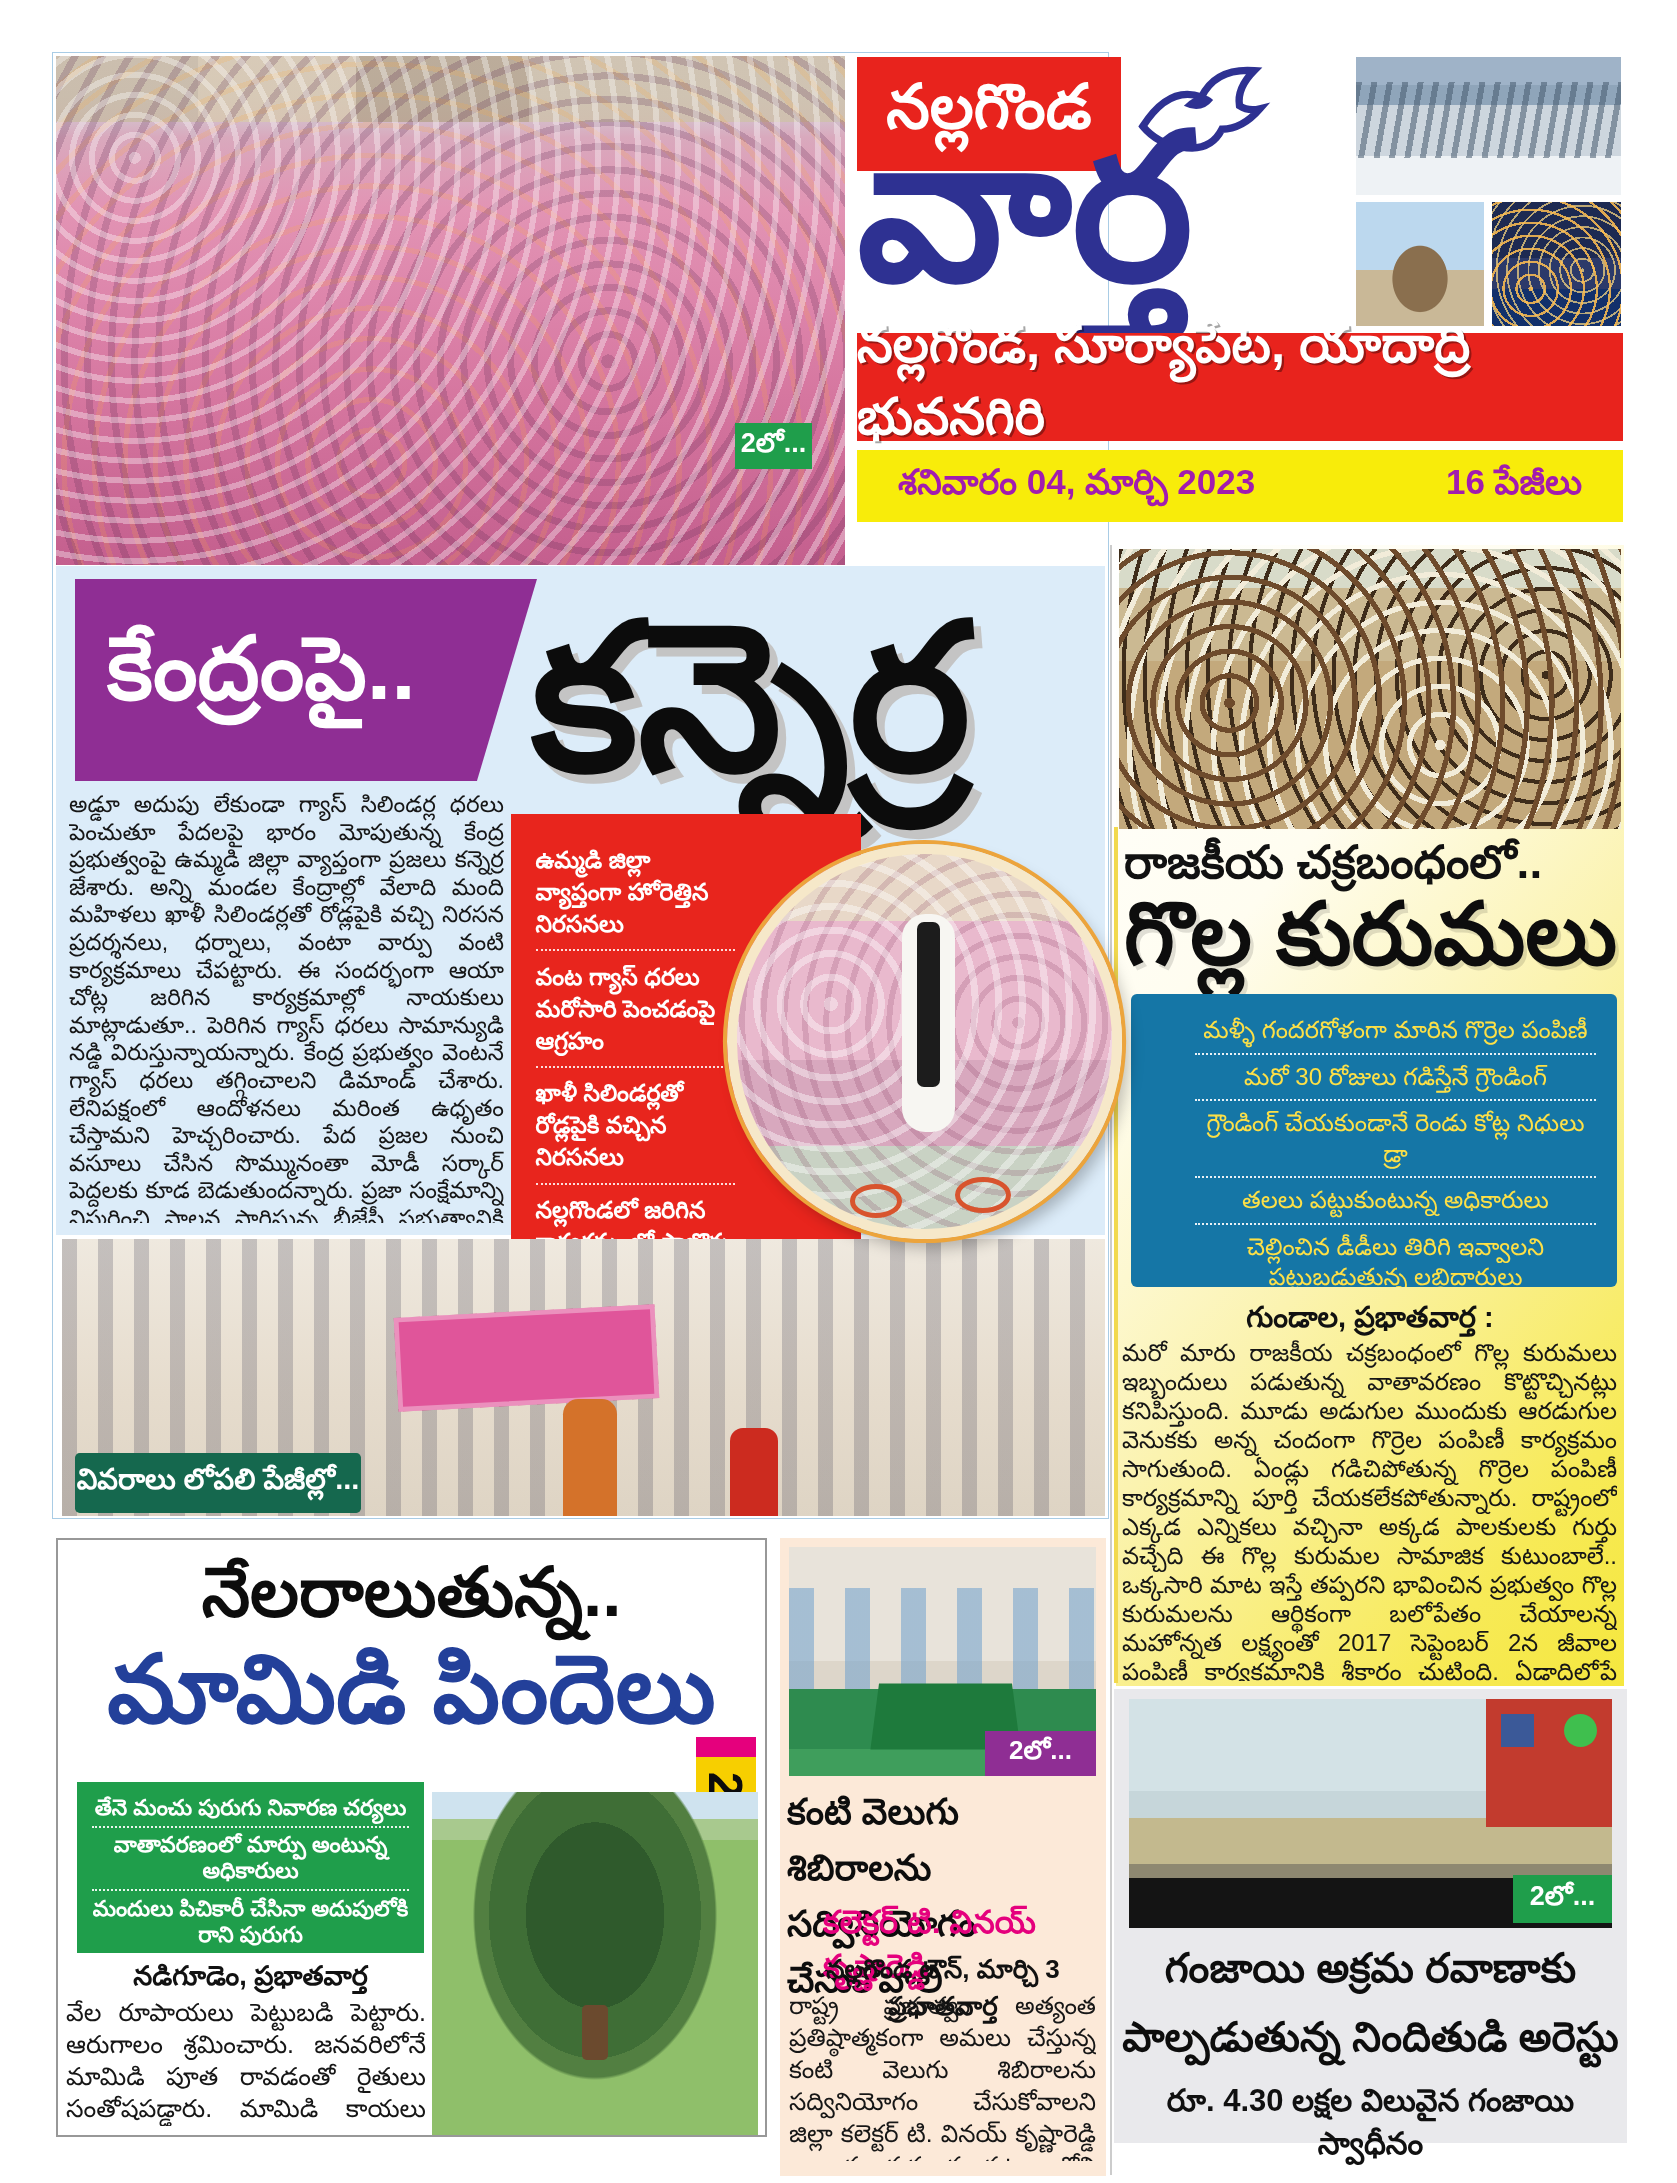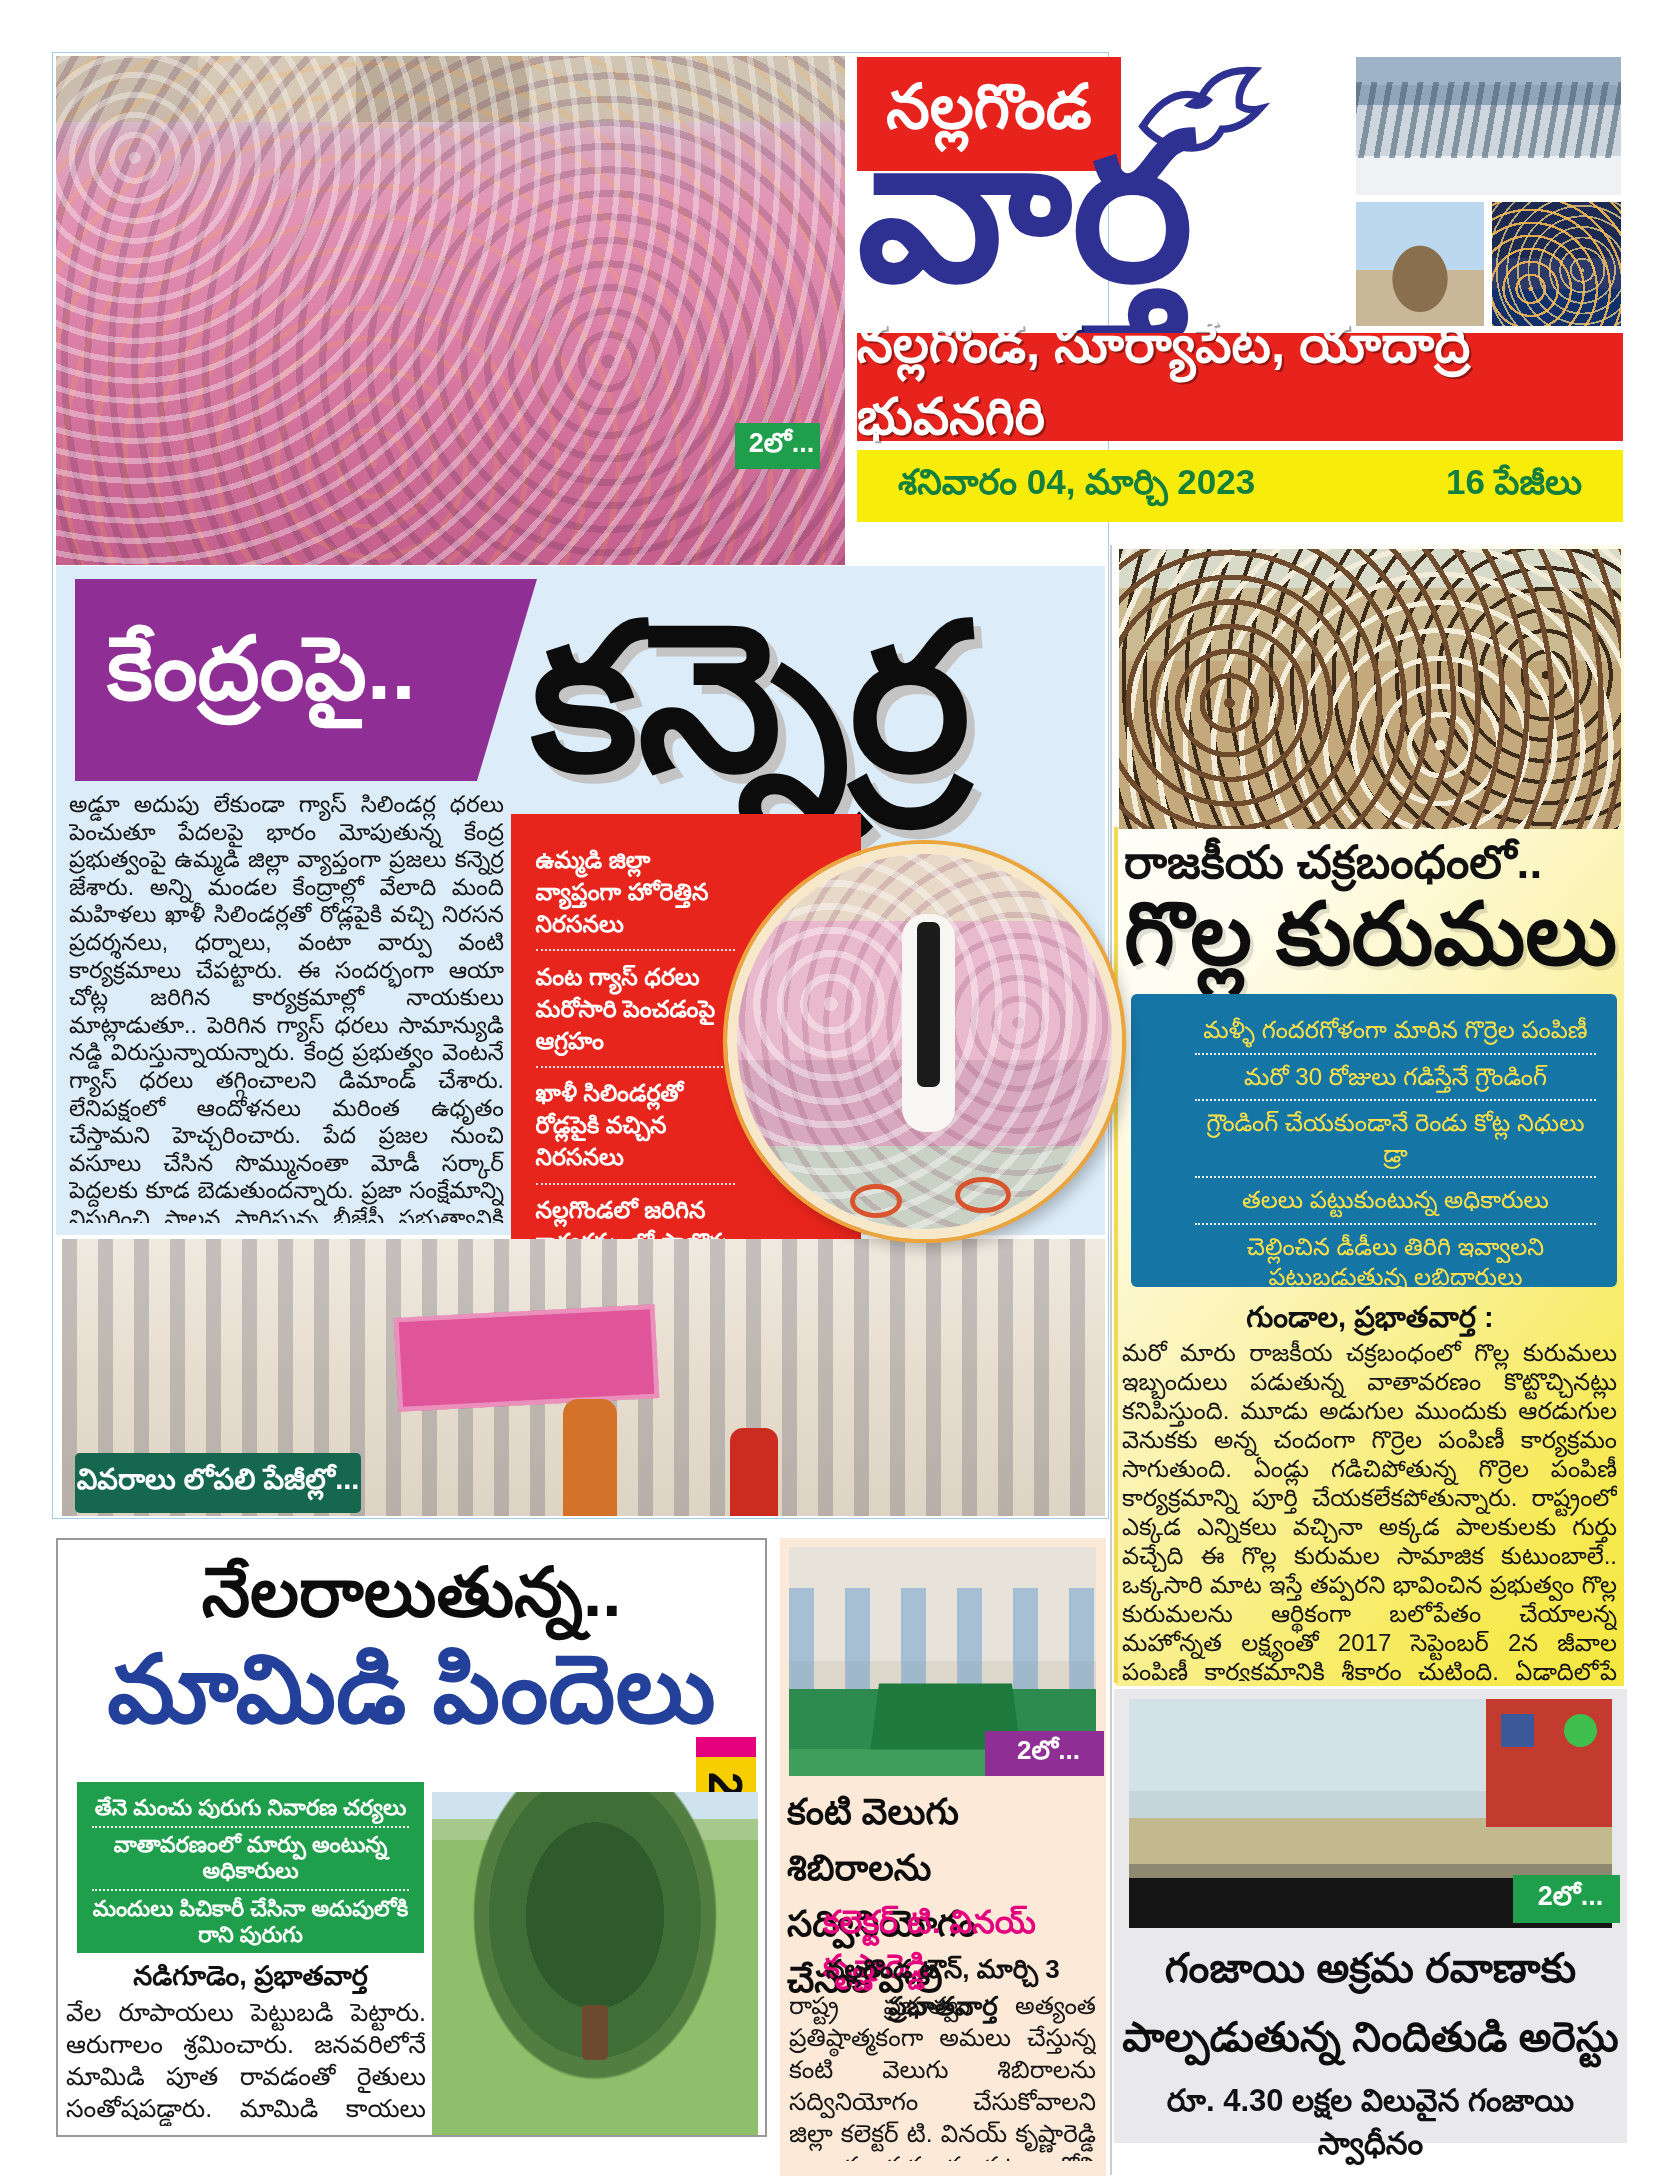--- a/index.html
+++ b/index.html
@@ -12,21 +12,21 @@
 
   
   .crowd-photo{left:56px;top:56px;width:789px;height:509px;overflow:hidden;
     background:linear-gradient(180deg,#d8dde3 0%,#cfd4da 8%,#d9a9bd 16%,#e294b4 30%,#dd85ab 48%,#d677a0 66%,#cc6a96 84%,#c45f8e 100%);}
   .crowd-texture{left:0;top:0;width:100%;height:100%;
     background:repeating-radial-gradient(circle at 10% 20%,rgba(255,255,255,.35) 0 5.9px,transparent 5.9px 20px),
                repeating-radial-gradient(circle at 70% 60%,rgba(90,40,80,.22) 0 7px,transparent 7px 23.5px),
                repeating-radial-gradient(circle at 40% 80%,rgba(255,170,60,.18) 0 5.3px,transparent 5.3px 30.5px);}
   .crowd-tent{left:0;top:0;width:100%;height:13%;
     background:linear-gradient(90deg,#c9b9a5 0 18%,#d8c7b0 18% 38%,#b7a48e 38% 60%,#cfc0ab 60% 100%);opacity:.85;}
-  .page-tag{display:flex;align-items:center;justify-content:center;color:#ffffff;font-weight:bold;padding-left:8px;}
+  .page-tag{display:flex;align-items:center;justify-content:center;color:#ffffff;font-weight:bold;}
   .crowd-tag{left:735px;top:423px;width:77px;height:46px;background:#1f9e4b;font-size:27px;}
 
   
   .edition-box{left:857px;top:57px;width:264px;height:114px;background:#e8231d;display:flex;align-items:center;justify-content:center;
     color:#ffffff;font-size:62px;font-weight:900;}
   .dove{left:1125px;top:56px;width:147px;height:123px;}
   .logo-text{left:857px;top:82px;width:493px;height:276px;color:#2e3192;font-size:205px;font-weight:900;text-align:left;line-height:252px;}
   .logo-bar1{left:867px;top:365px;width:481px;height:17.6px;background:#2e3192;}
   .logo-bar2{left:916px;top:392px;width:432px;height:14px;background:#2e3192;}
   .dam-photo{left:1356px;top:57px;width:265px;height:138px;
@@ -37,21 +37,21 @@
     background:radial-gradient(ellipse at 50% 62%,#8a6f4e 0 30%,rgba(138,111,78,0) 31%),
                linear-gradient(180deg,#bcd8ee 0 55%,#c9b897 55% 100%);}
   .city-photo{left:1492px;top:202px;width:129px;height:124px;
     background:repeating-radial-gradient(circle at 30% 70%,rgba(255,190,80,.85) 0 2.3px,transparent 2.3px 13px),
                repeating-radial-gradient(circle at 70% 55%,rgba(255,220,130,.7) 0 1.8px,transparent 1.8px 10.6px),
                linear-gradient(180deg,#1d2a52 0 45%,#2c3a6a 45% 70%,#12306b 70% 100%);}
 
   .regions-strip{left:857px;top:333px;width:766px;height:108px;background:#e8231d;display:flex;align-items:center;justify-content:center;
     color:#ffffff;font-size:51px;font-weight:900;text-shadow:2.3px 2.3px 0 rgba(0,0,0,.35);}
   .date-strip{left:857px;top:450px;width:766px;height:72px;background:#f8ec0a;display:flex;align-items:center;justify-content:space-between;
-    padding:0 41px;box-sizing:border-box;font-size:35px;font-weight:bold;color:#15803d;}
+    padding:0 41px;box-sizing:border-box;font-size:35px;font-weight:bold;color:#a21caf;}
 
   
   .lead-bg{left:56px;top:566px;width:1049px;height:669px;background:#dcecf9;}
   .lead-kicker{left:75px;top:579px;width:462px;height:202px;background:#8f2e94;color:#ffffff;
     clip-path:polygon(0 0,100% 0,87% 100%,0 100%);display:flex;align-items:center;padding-left:32px;box-sizing:border-box;
     font-size:88px;font-weight:900;}
   .lead-headline{left:531px;top:545px;width:578px;height:328px;color:#0c0c0c;font-size:205px;font-weight:900;
     line-height:305px;text-shadow:8.2px 9.4px 0 #c4c4c4;}
   .lead-body{left:69px;top:791px;width:435px;height:432px;font-size:23px;line-height:27.6px;color:#161616;text-align:justify;overflow:hidden;}
   .lead-highlights{left:511px;top:814px;width:350px;height:518px;background:#e8251d;box-sizing:border-box;

